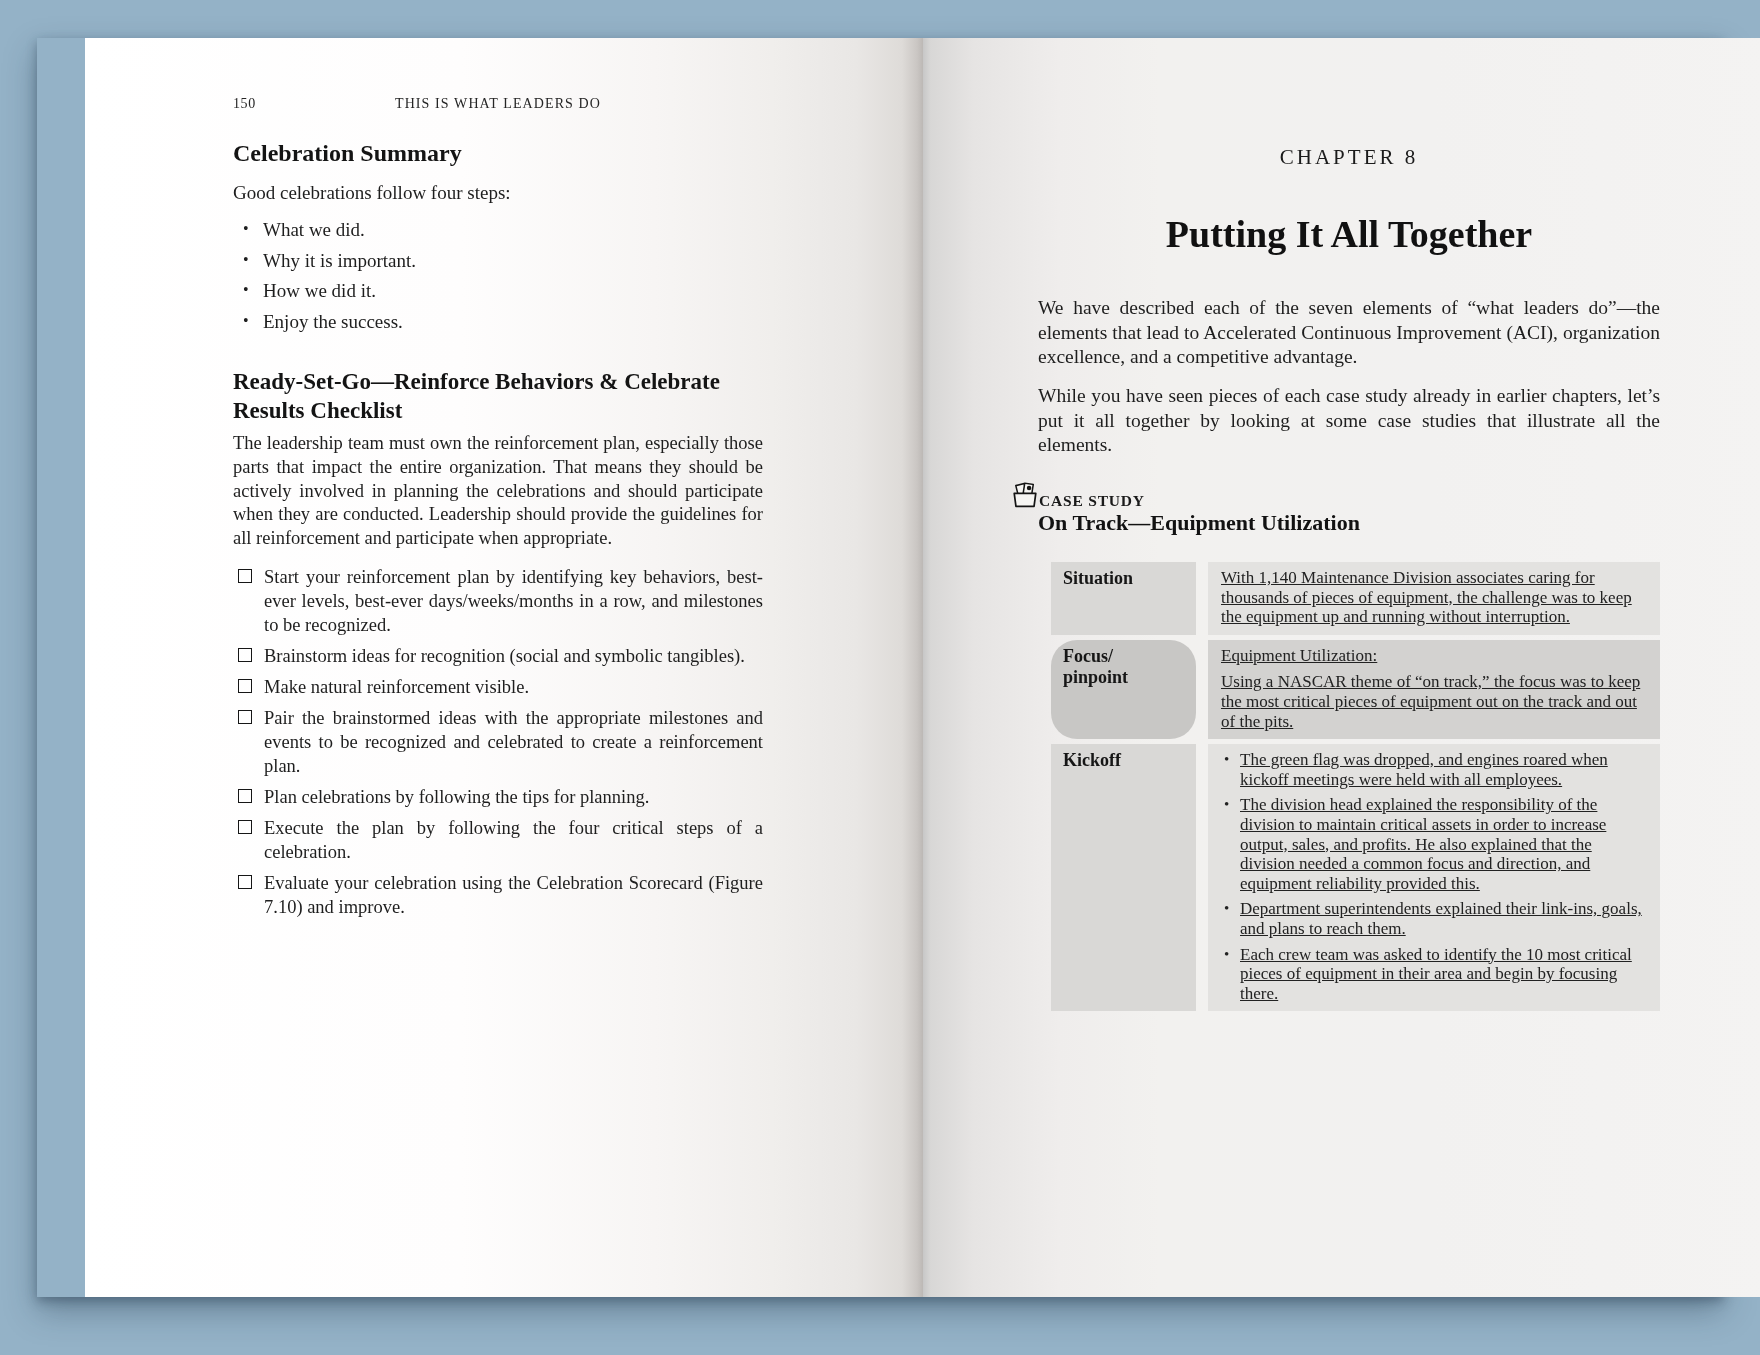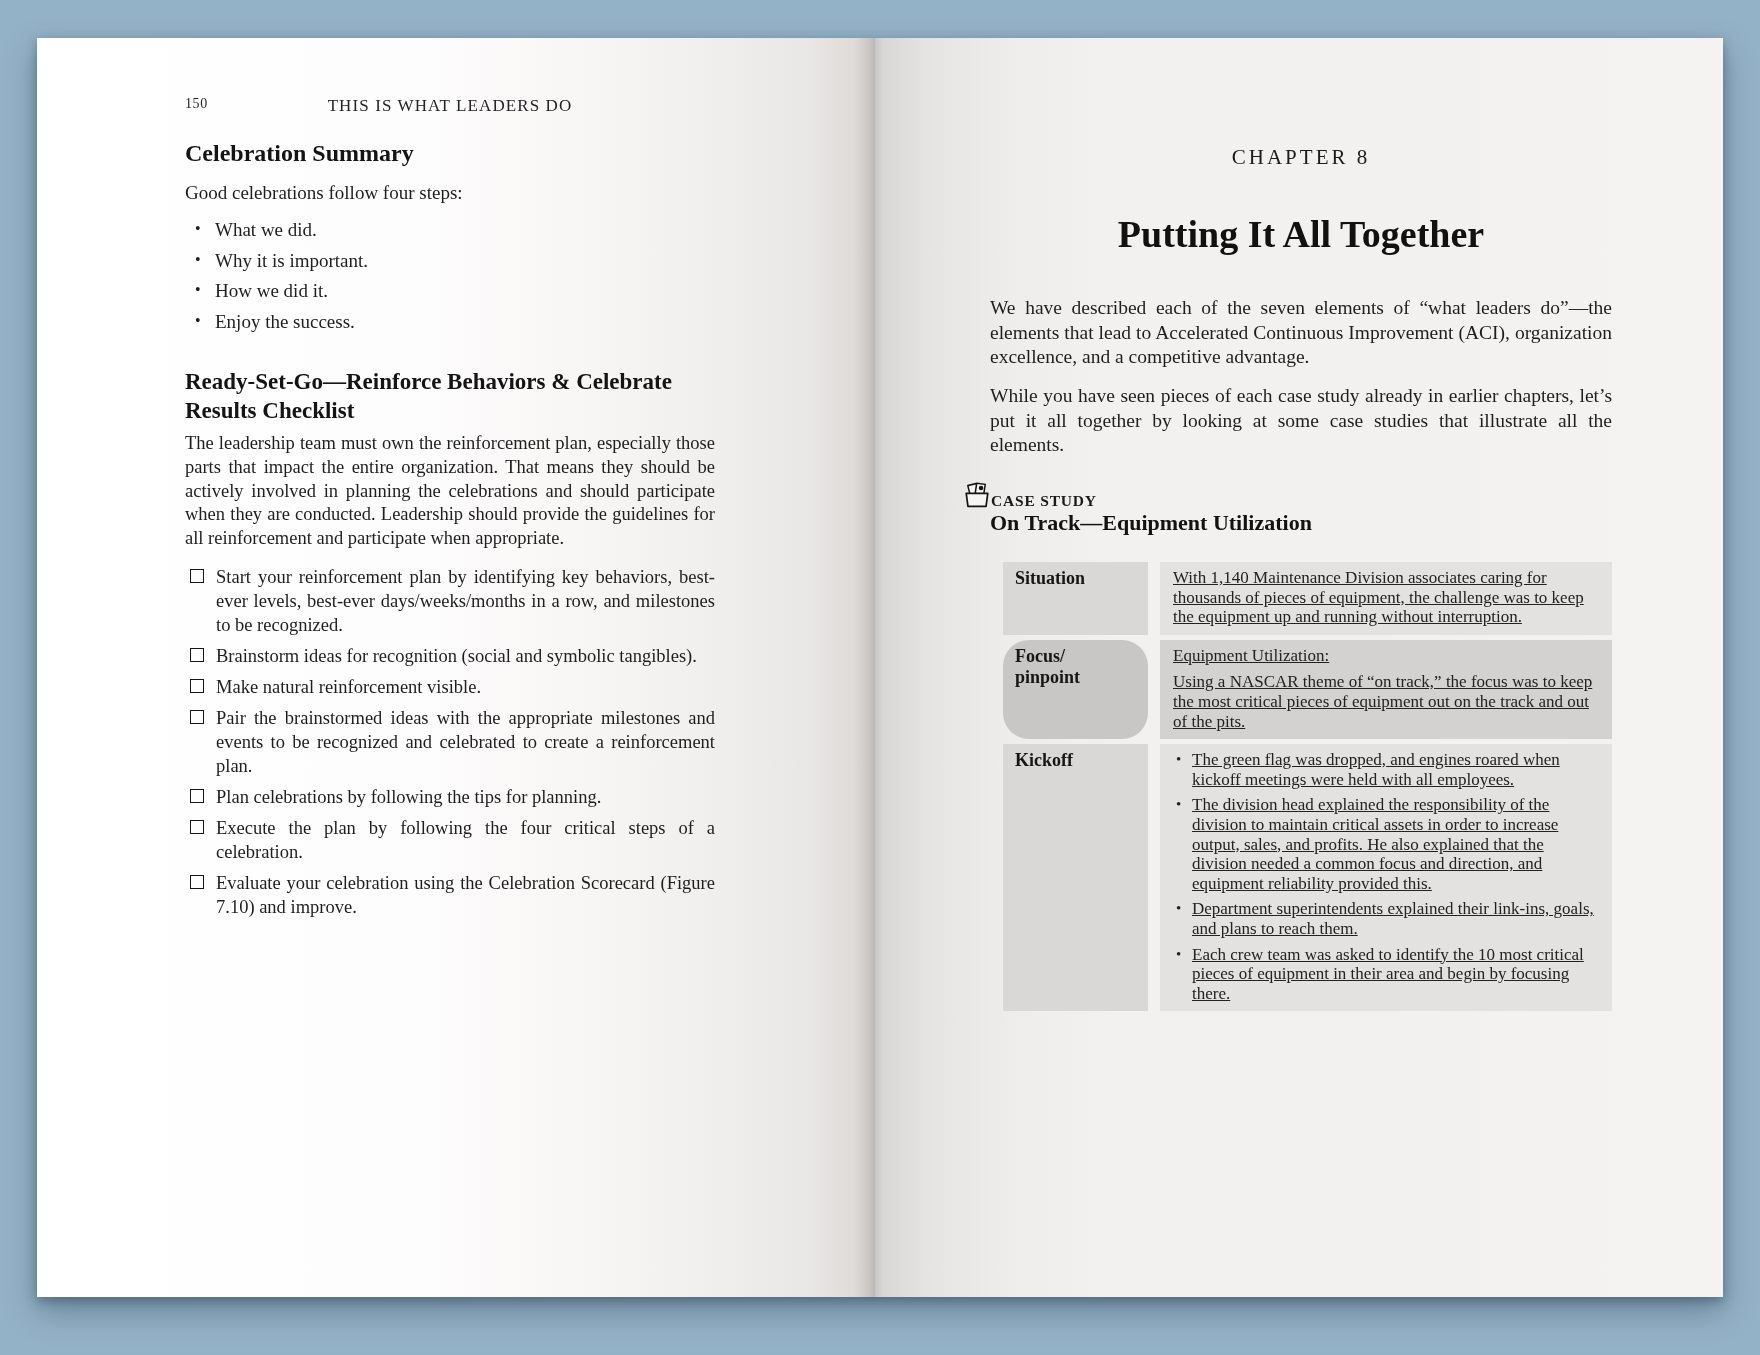--- a/index.html
+++ b/index.html
@@ -6,35 +6,35 @@
   body{
     width:1760px;height:1355px;position:relative;overflow:hidden;
     background:#94b2c7;
     font-family:"Liberation Serif","DejaVu Serif",serif;
     color:#1e1e1e;
   }
   .book{
     position:absolute;left:37px;top:38px;width:1686px;height:1259px;
     box-shadow:0 4px 10px rgba(25,45,65,.35),0 14px 30px rgba(25,45,65,.35);
   }
-  .page{position:absolute;top:0;height:100%;}
+  .page{position:absolute;top:0;height:100%;margin-left:48px;}
   .left-page{
     left:0;width:838px;
     background:linear-gradient(to right,#ffffff 0%,#fefdfd 45%,#f7f5f4 68%,#f0eeec 82%,#e9e7e5 92%,#dedbd8 97.5%,#cac6c3 99.3%,#bcb8b5 100%);
   }
   .right-page{
     left:838px;width:848px;
     background:linear-gradient(to right,#c7c7c7 0%,#d8d7d6 .9%,#e6e4e3 6%,#efedec 16%,#f2f1ef 28%,#f2f1f0 60%,#f4f3f2 100%);
   }
   .abs{position:absolute;}
   
   .l-col{left:148px;width:530px;}
   .pg-head{top:58px;font-size:14px;letter-spacing:.6px;color:#252525;}
   .pg-num{position:absolute;left:0;top:0;}
-  .run-head{display:block;text-align:center;font-size:17px;letter-spacing:1.1px;}
+  .run-head{display:block;text-align:center;font-size:14px;letter-spacing:1.1px;}
   .h-sec{font-weight:bold;color:#141414;}
   .h1-left{top:102px;font-size:24px;}
   .intro{top:144px;font-size:19px;}
   .blist{top:181px;}
   .b-item{position:relative;padding-left:30px;font-size:19px;line-height:22px;margin-bottom:8.5px;}
   .b-dot{position:absolute;left:10px;top:-1px;font-size:16px;}
   .h2-left{top:330px;font-size:23px;line-height:28.5px;}
   .l-para{top:394px;font-size:18.5px;line-height:23.8px;text-align:justify;}
   .chklist{top:527px;}
   .chk-item{position:relative;padding-left:31px;font-size:18.5px;line-height:24px;margin-bottom:7px;text-align:justify;}

